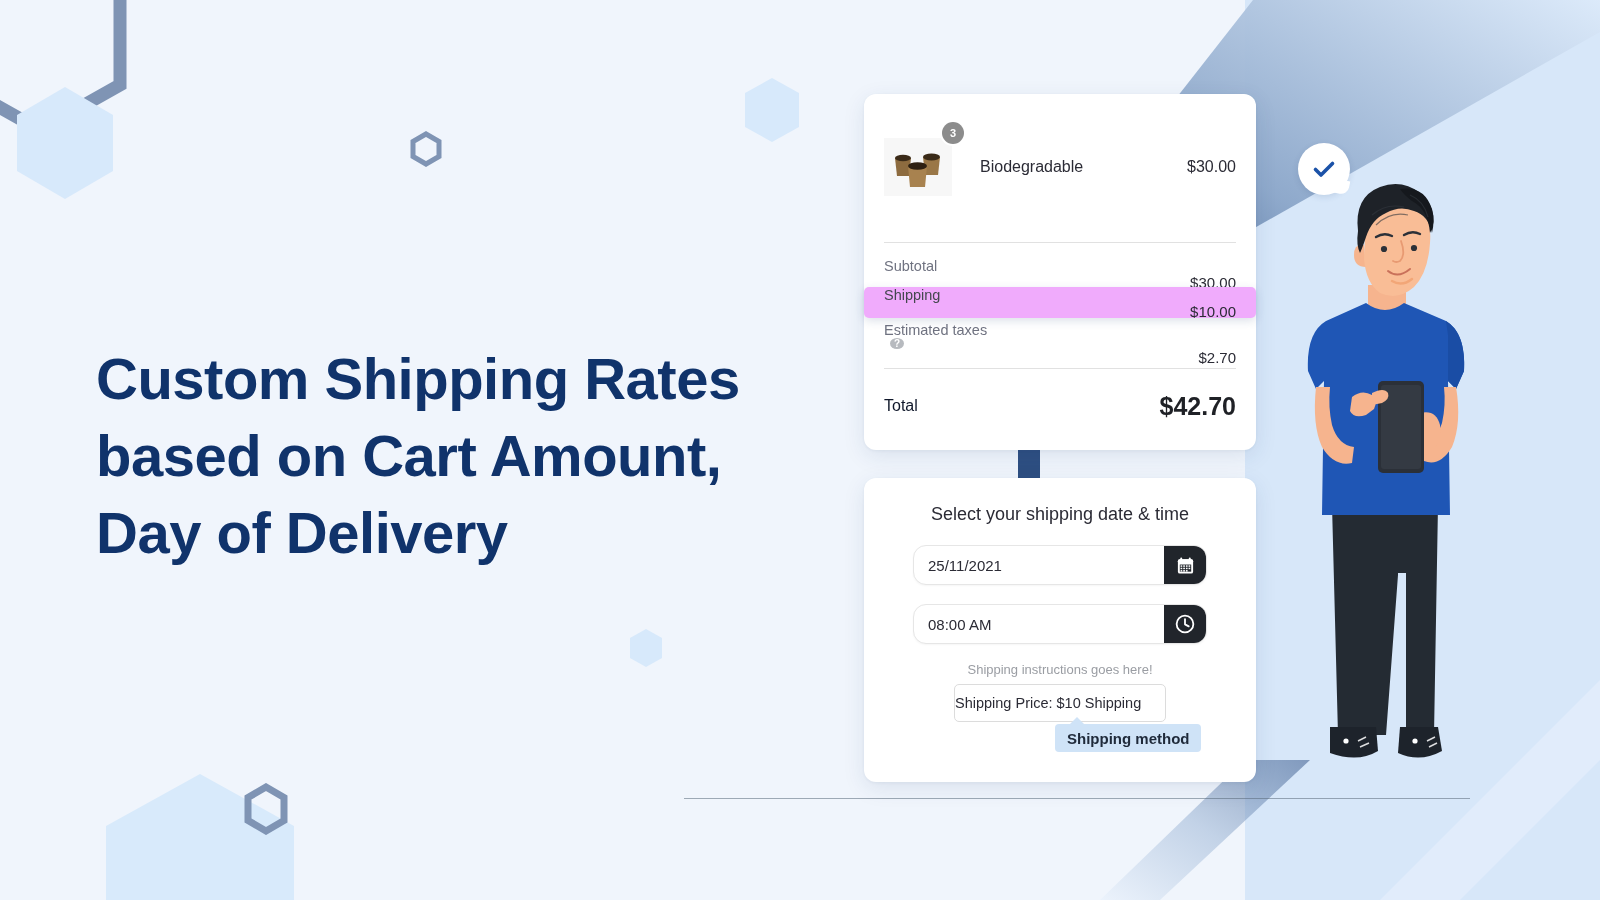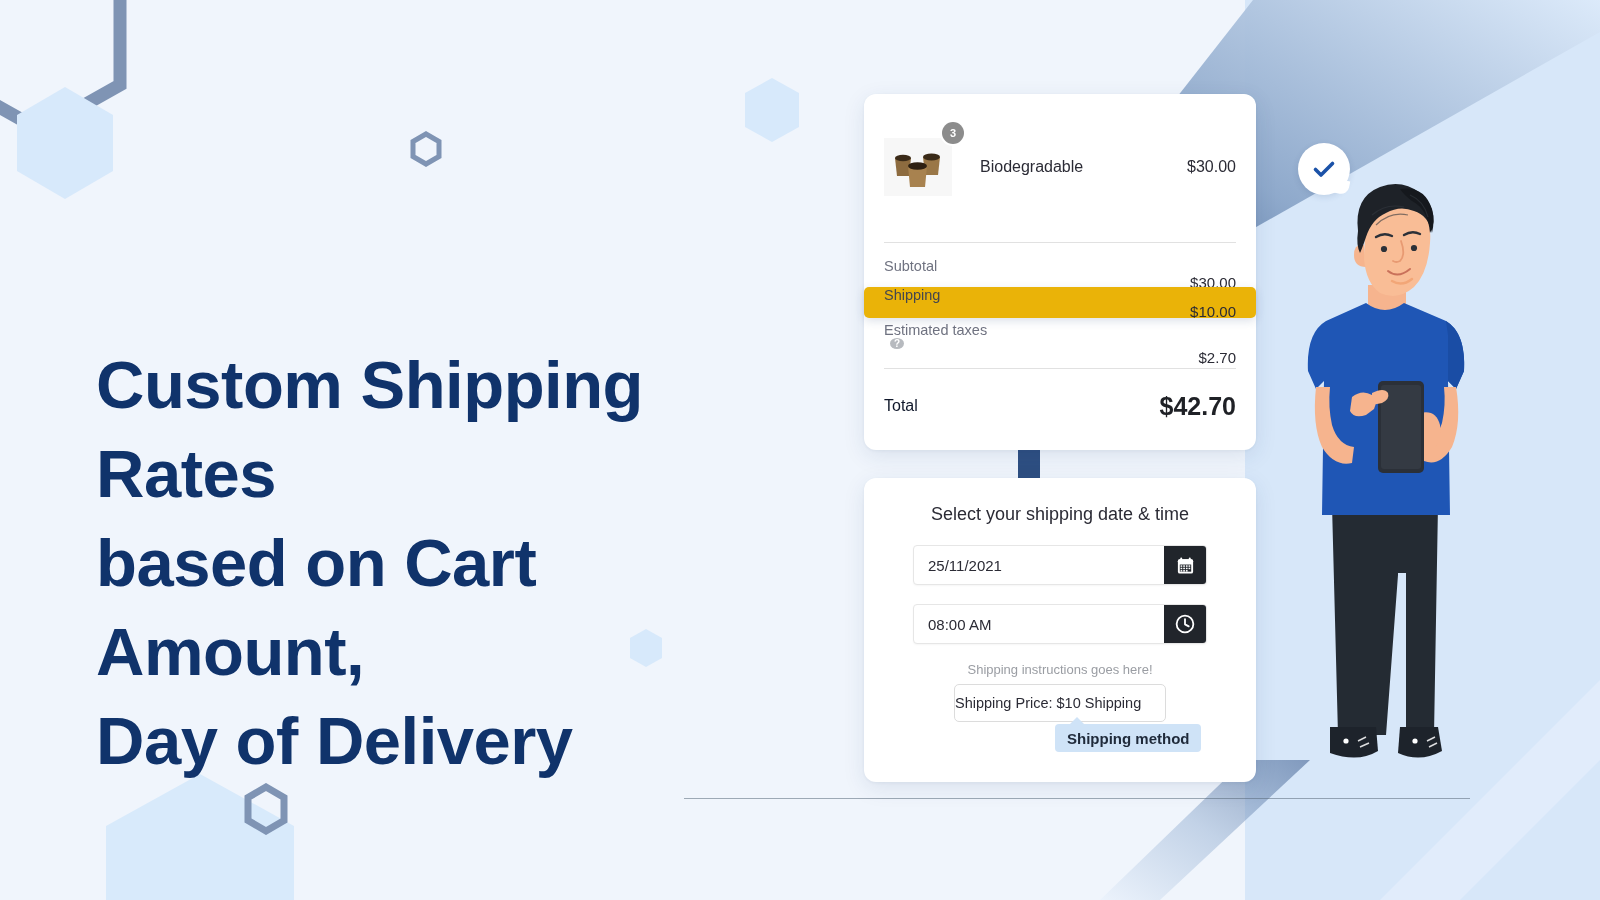--- a/index.html
+++ b/index.html
@@ -25,21 +25,21 @@
     transform-origin: top left;
   }
   .ground-line {
     position:absolute; left:684px; top:798px; width:786px; height:1px;
     background:#5a6a7a; opacity:.55;
   }
 
   
   .headline {
     position:absolute; left:96px; top:340px; width:720px;
-    font-size:67px; line-height:1.33; font-weight:bold;
+    font-size:58px; line-height:1.33; font-weight:bold;
     color:#10336b; letter-spacing:-0.5px;
   }
 
   
   .card {
     position:absolute; background:#ffffff; border-radius:12px;
     box-shadow:0 6px 22px rgba(30,60,110,.10), 0 1px 3px rgba(30,60,110,.06);
   }
   #cart-card { left:864px; top:94px; width:392px; height:356px; }
   #ship-card { left:864px; top:478px; width:392px; height:304px; }
@@ -66,21 +66,21 @@
 
   .divider { position:absolute; left:20px; right:20px; height:1px; background:#e1e1e1; }
 
   .sum-row {
     position:absolute; left:20px; right:20px; height:26px;
     display:flex; font-size:14.5px; color:#6f7280;flex-direction:column;
   }
   .sum-row .val { margin-left:auto; color:#2b2b35; font-size:15px; }
   .sum-row.highlight {
     left:0px; right:0px; padding:0 20px; height:31px;
-    background:#eab308; border-radius:5px;
+    background:#f0abfc; border-radius:5px;
     box-shadow:0 3px 10px rgba(40,70,120,.16);
     color:#44474f; z-index:3;
   }
   .help-icon {
     display:inline-flex; align-items:center; justify-content:center;
     width:14px; height:14px; border-radius:50%; background:#b7babf;
     color:#fff; font-size:10px; font-weight:bold; margin-left:6px;
   }
   .total-row {
     position:absolute; left:20px; right:20px; top:295px; height:34px;
@@ -89,21 +89,21 @@
   .total-row .lab { font-size:16px; color:#0f172a; }
   .total-row .val { margin-left:auto; font-size:25px; font-weight:bold; color:#1f2126; }
 
   
   .ship-title {
     position:absolute; left:0; right:0; top:26px;
     text-align:center; font-size:18px; color:#2b2b35;
   }
   .field {
     position:absolute; left:49px; width:294px; height:40px;
-    background:#fff; border:1px solid #e6e6e6; border-radius:4px;
+    background:#fff; border:1px solid #e6e6e6; border-radius:13px;
     display:flex; align-items:center; overflow:hidden;
     box-shadow:0 1px 2px rgba(0,0,0,.04);
   }
   .field .fval { flex:1; padding-left:14px; font-size:15px; color:#2b2b35; }
   .field .fbtn {
     width:42px; height:40px; background:#21252b; color:#fff;
     display:flex; align-items:center; justify-content:center; flex:0 0 auto;
     cursor:pointer;
   }
   #date-field { top:67px; }

